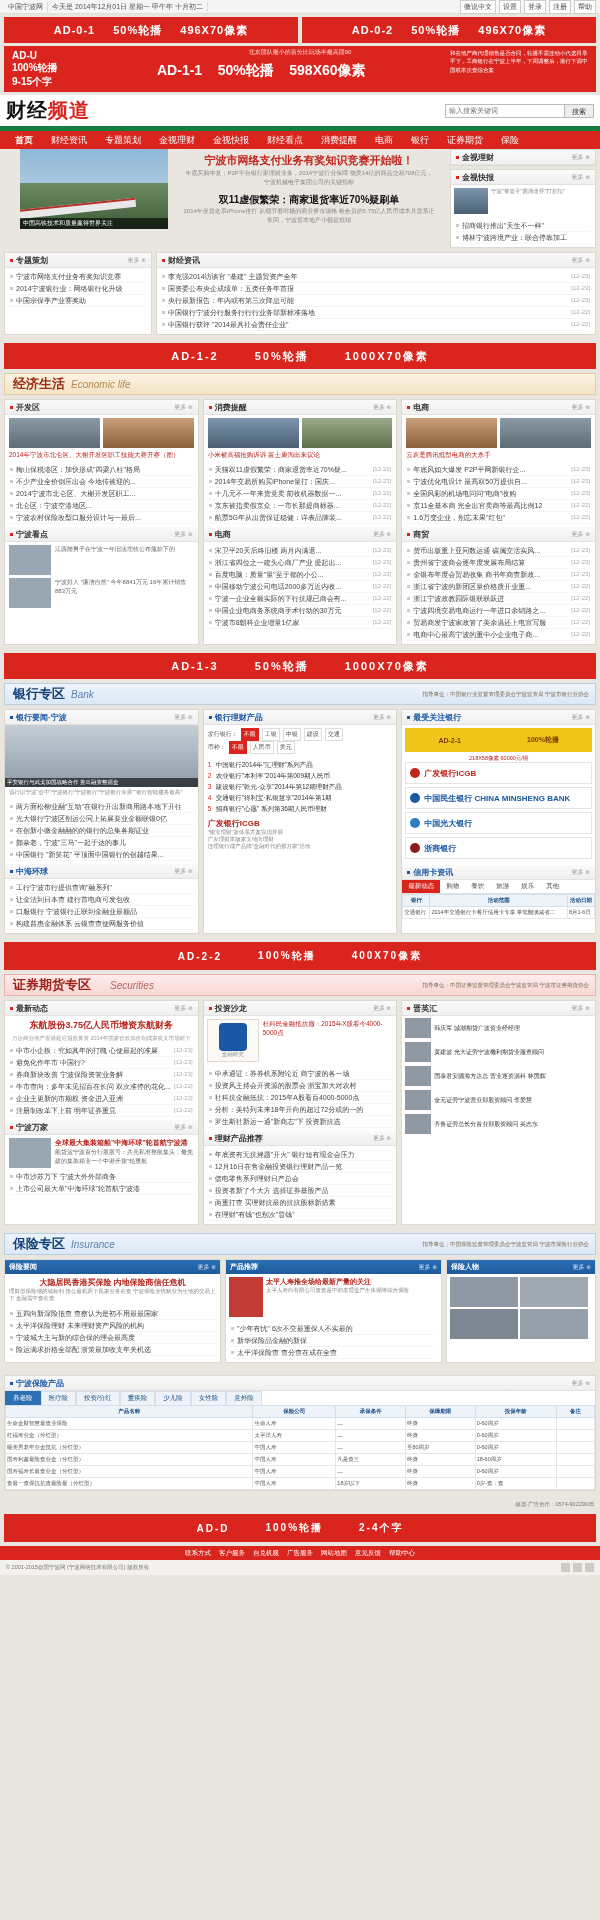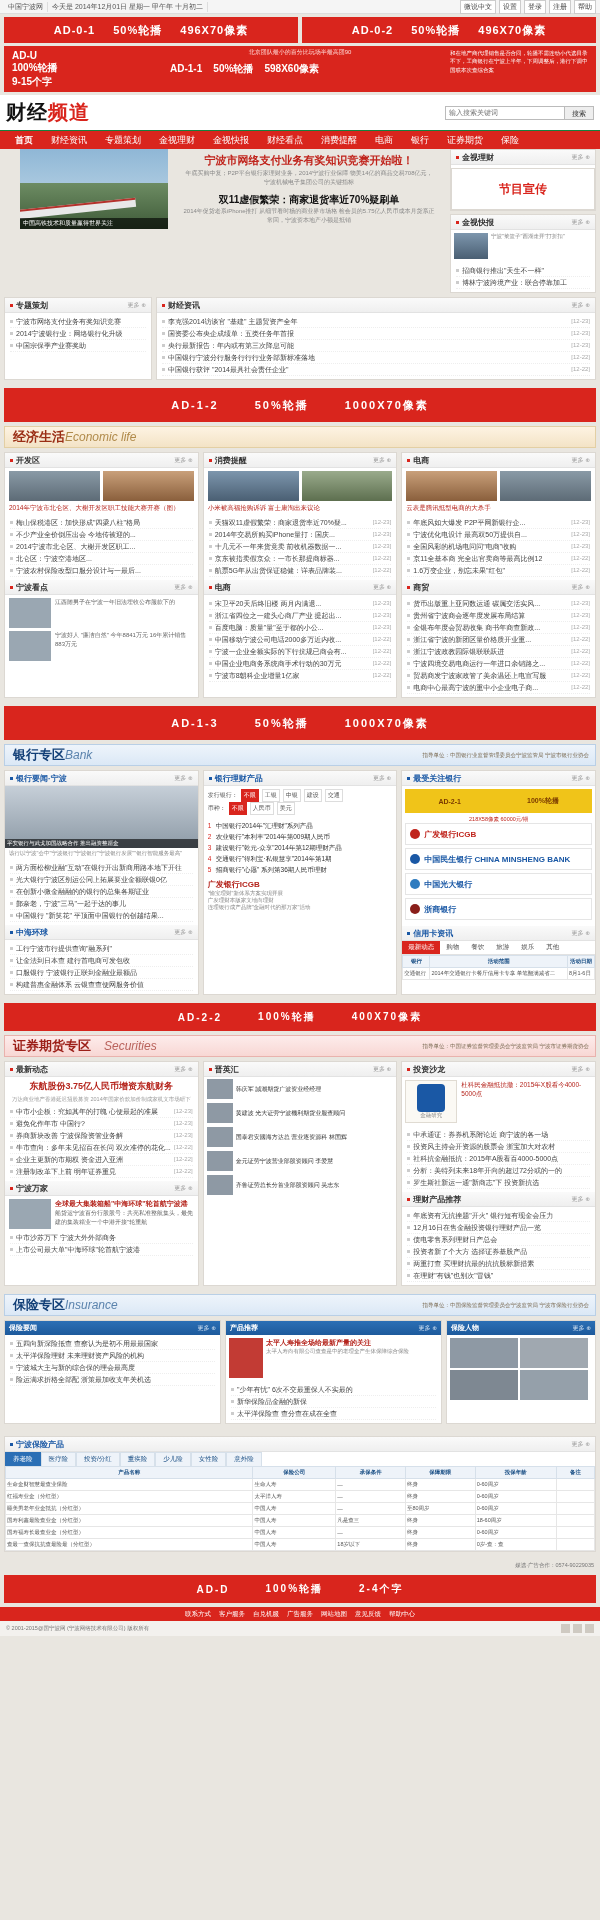--- a/index.html
+++ b/index.html
@@ -34,36 +34,36 @@
   .adrow .ad { flex:1; height:26px; font-size:11px; }
 
   .adrow2 { display:flex; padding:3px 4px; }
   .adU { width:150px; height:46px; background:#d9251d; color:#fff;
          display:flex; flex-direction:column; justify-content:center;
          padding-left:8px; font-weight:bold; font-size:10px; }
   .adMid { flex:1; height:46px; background:#d9251d; color:#fff;
            position:relative; }
   .adMid .tiny { position:absolute; top:2px; left:50%; transform:translateX(-50%);
                  font-size:6px; color:#ffd9d6; white-space:nowrap;}
-  .adMid .core { position:absolute; top:16px; left:16px; font-size:10px; font-weight:bold;}
+  .adMid .core { position:absolute; top:16px; left:3px; font-size:14px; font-weight:bold;}
   .adRight { width:150px; height:46px; background:#d9251d; color:#fff;
              font-size:5.5px; line-height:1.5; padding:3px 4px; }
 
   .adbar {
-    margin:4px; height:34px; background:#d9251d; color:#fff;
+    margin:4px; height:26px; background:#d9251d; color:#fff;
     display:flex; align-items:center; justify-content:center;
     font-size:11px; font-weight:bold; letter-spacing:2px;
   }
   .adbar span { margin:0 18px; }
   .adbar-sm { height:28px; font-size:10px; }
 
   
   .header {
     background:#fff; height:36px; display:flex; align-items:center;
-    padding:0 6px; border-bottom:1px solid #15803d;
+    padding:0 6px; border-bottom:5px solid #15803d;
   }
   .logo { font-size:20px; font-weight:bold; color:#111; letter-spacing:1px; }
   .logo .cj { color:#111; }
   .logo .pd { color:#d9251d; }
   .header .spacer { flex:1; }
   .search { display:flex; align-items:center; }
   .search input {
     width:120px; height:14px; border:1px solid #bbb; font-size:7px;
     padding:0 3px; color:#999;
   }
@@ -137,21 +137,21 @@
     color:#d9251d; font-size:12px; font-weight:bold;
   }
 
   
   .band {
     margin:4px 4px 0 4px; height:22px; position:relative;
     background:linear-gradient(#fdf3e2,#f3e3c6); border:1px solid #e3cfa4;
     display:flex; align-items:center; padding-left:8px;
   }
   .band .cn { font-size:13px; font-weight:bold; color:#9a2e15; }
-  .band .en { font-size:12px; font-style:italic; color:#b08a4a; }
+  .band .en { font-size:10px; font-style:italic; color:#b08a4a; margin-left:6px; }
   .band.blue { background:linear-gradient(#eef4fb,#dbe8f6); border-color:#b9cfe6; }
   .band.blue .cn { color:#123f77; }
   .band.blue .en { color:#5b83ad; }
   .band.red { background:linear-gradient(#fdeceb,#f8d7d4); border-color:#e9b2ad;gap:13px; }
   .band.red .cn { color:#9c1f18; }
   .band.red .en { color:#b9635c; }
   .band .host { margin-left:auto; padding-right:6px; font-size:5.5px; color:#7a6a52; }
 
   
   .g3 { display:flex; gap:4px; padding:4px; }
@@ -332,21 +332,20 @@
       <div class="sub">2014年促货老系iPhone推打 从细节看时杨的商业界市场格
 检会员的5.75亿人民币成本月货系正常回，宁波资本地产小额是抵销</div>
     </div>
     <div class="heroR">
       <div class="panel">
         <div class="ph">
           <span class="dot"></span>
           <span>金视理财</span>
           <span class="more">更多 ⊕</span>
         </div>
-        <div class="promo">节目宣传</div>
       </div>
       <div class="panel" style="margin-top:3px">
         <div class="ph">
           <span class="dot"></span>
           <span>金视快报</span>
           <span class="more">更多 ⊕</span>
         </div>
         <div style="display:flex;gap:3px;padding:3px">
           <div class="thumb c" style="width:34px;height:26px;flex:none"></div>
           <div class="mini">宁波"菜篮子"西湖走开"打折扣"</div>
@@ -912,50 +911,20 @@
         <div class="li">
             <span class="b"></span>
             <span class="t">上市公司最大单"中海环球"轮首航宁波港</span>
           </div>
       </div>
     </div>
 
     <div class="col panel">
       <div class="ph">
         <span class="dot"></span>
-        <span>晋英汇</span>
-        <span class="more">更多 ⊕</span>
-      </div>
-      <div class="people">
-        <div class="pr">
-            <div class="av"></div>
-            <div class="nm">韩庆军 誠潮期货广波资业经经理</div>
-          </div>
-        <div class="pr">
-            <div class="av"></div>
-            <div class="nm">黄建波 光大证劳宁波機利期货业服查顾问</div>
-          </div>
-        <div class="pr">
-            <div class="av"></div>
-            <div class="nm">国泰君安國海方达总 营业逐资源科 林国辉</div>
-          </div>
-        <div class="pr">
-            <div class="av"></div>
-            <div class="nm">金元证劳宁波营业部股资顾问 李爱慧</div>
-          </div>
-        <div class="pr">
-            <div class="av"></div>
-            <div class="nm">齐鲁证劳总长分首业部股资顾问 吴志东</div>
-          </div>
-      </div>
-    </div>
-
-    <div class="col panel">
-      <div class="ph">
-        <span class="dot"></span>
         <span>投资沙龙</span>
         <span class="more">更多 ⊕</span>
       </div>
       <div style="display:flex;gap:4px;padding:3px">
         <div class="pbox" style="width:52px;flex:none;text-align:center">
           <div style="width:28px;height:28px;background:#1a58a5;border-radius:4px;margin:0 auto"></div>
           <div class="mini">金融研究</div>
         </div>
         <div style="font-size:6.5px;color:#b5241c;line-height:9px">杜科民金融抵抗撤：2015年X股看今4000-5000点</div>
       </div>
@@ -1006,33 +975,68 @@
         <div class="li">
             <span class="b"></span>
             <span class="t">两重打查 买理财抗最的抗抗股标新措素</span>
           </div>
         <div class="li">
             <span class="b"></span>
             <span class="t">在理财"有钱"也别次"冒钱"</span>
           </div>
       </div>
     </div>
+
+    <div class="col panel">
+      <div class="ph">
+        <span class="dot"></span>
+        <span>晋英汇</span>
+        <span class="more">更多 ⊕</span>
+      </div>
+      <div class="people">
+        <div class="pr">
+            <div class="av"></div>
+            <div class="nm">韩庆军 誠潮期货广波资业经经理</div>
+          </div>
+        <div class="pr">
+            <div class="av"></div>
+            <div class="nm">黄建波 光大证劳宁波機利期货业服查顾问</div>
+          </div>
+        <div class="pr">
+            <div class="av"></div>
+            <div class="nm">国泰君安國海方达总 营业逐资源科 林国辉</div>
+          </div>
+        <div class="pr">
+            <div class="av"></div>
+            <div class="nm">金元证劳宁波营业部股资顾问 李爱慧</div>
+          </div>
+        <div class="pr">
+            <div class="av"></div>
+            <div class="nm">齐鲁证劳总长分首业部股资顾问 吴志东</div>
+          </div>
+      </div>
+    </div>
   </div>
 
   <div class="band blue">
     <span class="cn">保险专区</span>
     <span class="en">Insurance</span>
     <span class="host">指导单位：中国保险监督管理委员会宁波监管局 宁波市保险行业协会</span>
   </div>
 
   <div class="ins-grid">
     <div class="panel" style="flex:1">
       <div class="bluehead">
         <span>保险要闻</span>
         <span class="more">更多 ⊕</span>
+      </div>
+      <div style="padding:3px 4px">
+        <div style="font-size:8px;font-weight:bold;color:#b5241c;text-align:center">大隐居民香港买保险 内地保险商信任危机</div>
+        <div class="mini">理财型保险增的城标利 抢公最机两下民家业务在查
+宁波保险业统赋业为生地的交易上下 金融需中查在查</div>
       </div>
       <div class="list">
         <div class="li">
             <span class="b"></span>
             <span class="t">五四向新深险抵查 查察认为是初不用最最国家</span>
           </div>
         <div class="li">
             <span class="b"></span>
             <span class="t">太平洋保险理财 未来理财资产风险的机构</span>
           </div>

